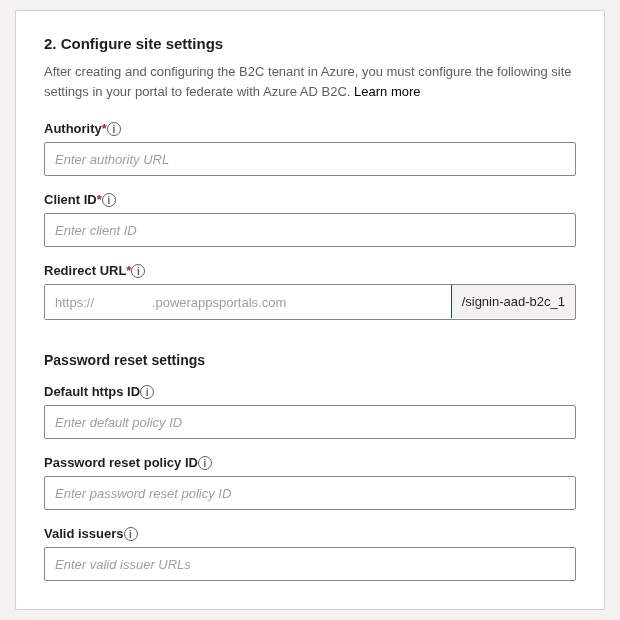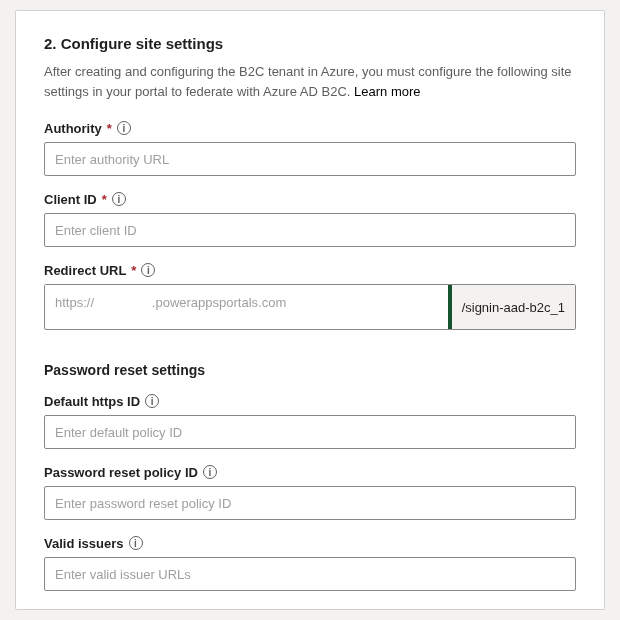--- a/index.html
+++ b/index.html
@@ -50,22 +50,21 @@
 
     .field-group {
       margin-bottom: 16px;
     }
 
     .field-label {
       font-size: 13px;
       font-weight: 600;
       color: #201f1e;
       display: flex;
-      align-items: flex-start;
-      gap: 5px;
+      align-items: flex-end;
       margin-bottom: 6px;
     }
 
     .required-star {
       color: #a4262c;
     }
 
     .info-icon {
       display: inline-flex;
       align-items: center;
@@ -84,20 +83,21 @@
     .field-input {
       width: 100%;
       height: 34px;
       border: 1px solid #8a8886;
       border-radius: 2px;
       padding: 0 10px;
       font-size: 13px;
       color: #201f1e;
       background: #ffffff;
       outline: none;
+      font-style: italic;
     }
 
     .field-input::placeholder {
       color: #a19f9d;
     }
 
     .redirect-url-wrapper {
       display: flex;
       width: 100%;
       border: 1px solid #8a8886;
@@ -114,24 +114,24 @@
       color: #201f1e;
       background: #ffffff;
       outline: none;
     }
 
     .redirect-url-main::placeholder {
       color: #a19f9d;
     }
 
     .redirect-url-suffix {
-      height: 44px;
+      height: 33px;
       padding: 0 10px;
       background: #f3f2f1;
-      border-left: 4px solid #14532d;
+      border-left: 1px solid #14532d;
       display: flex;
       align-items: center;
       font-size: 13px;
       color: #201f1e;
       white-space: nowrap;
     }
 
     .section-divider {
       margin: 22px 0 16px 0;
     }

